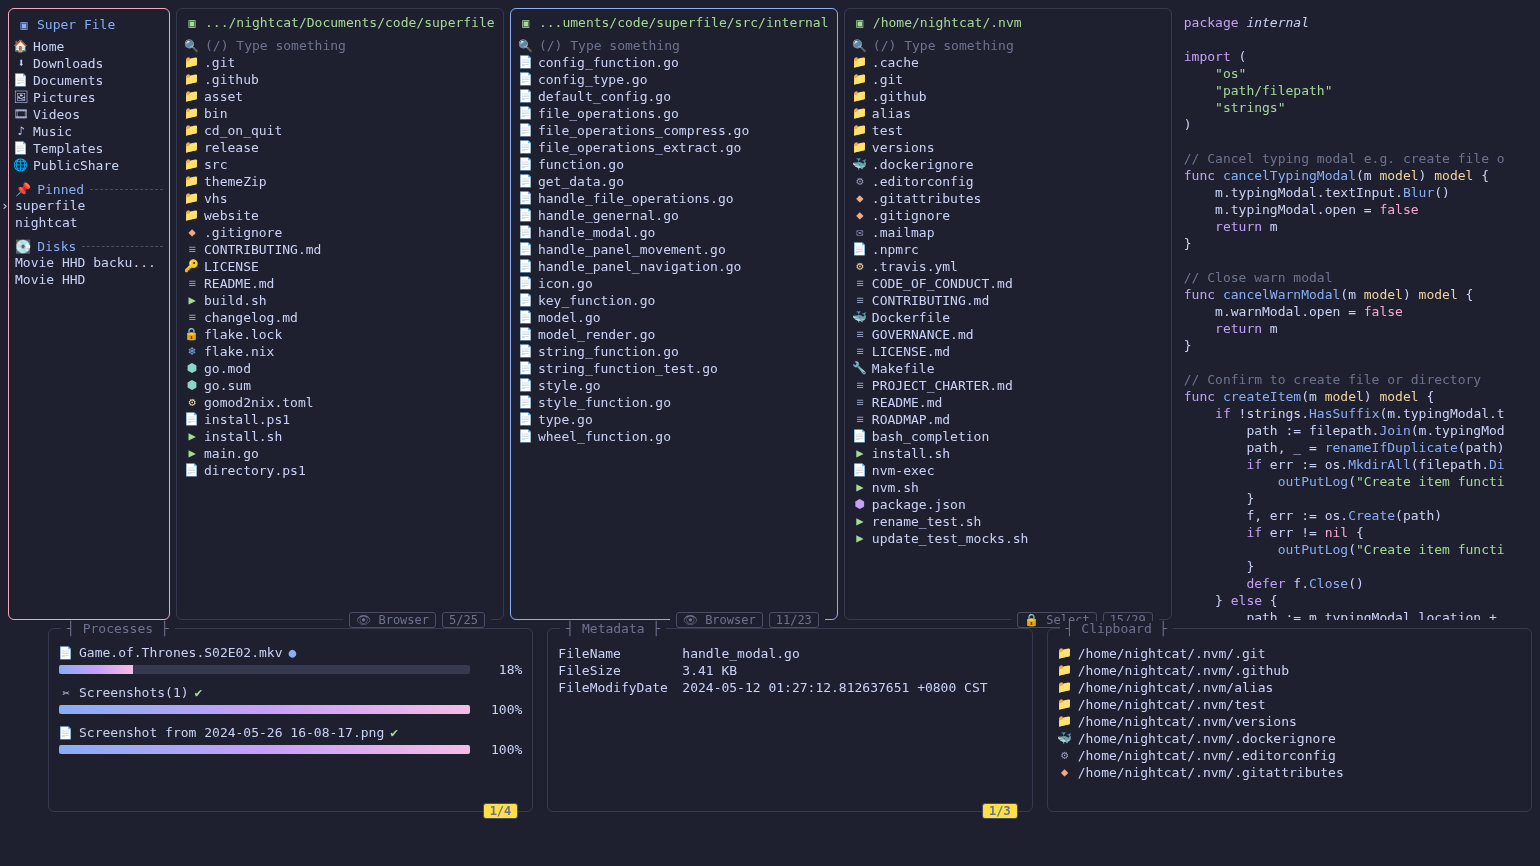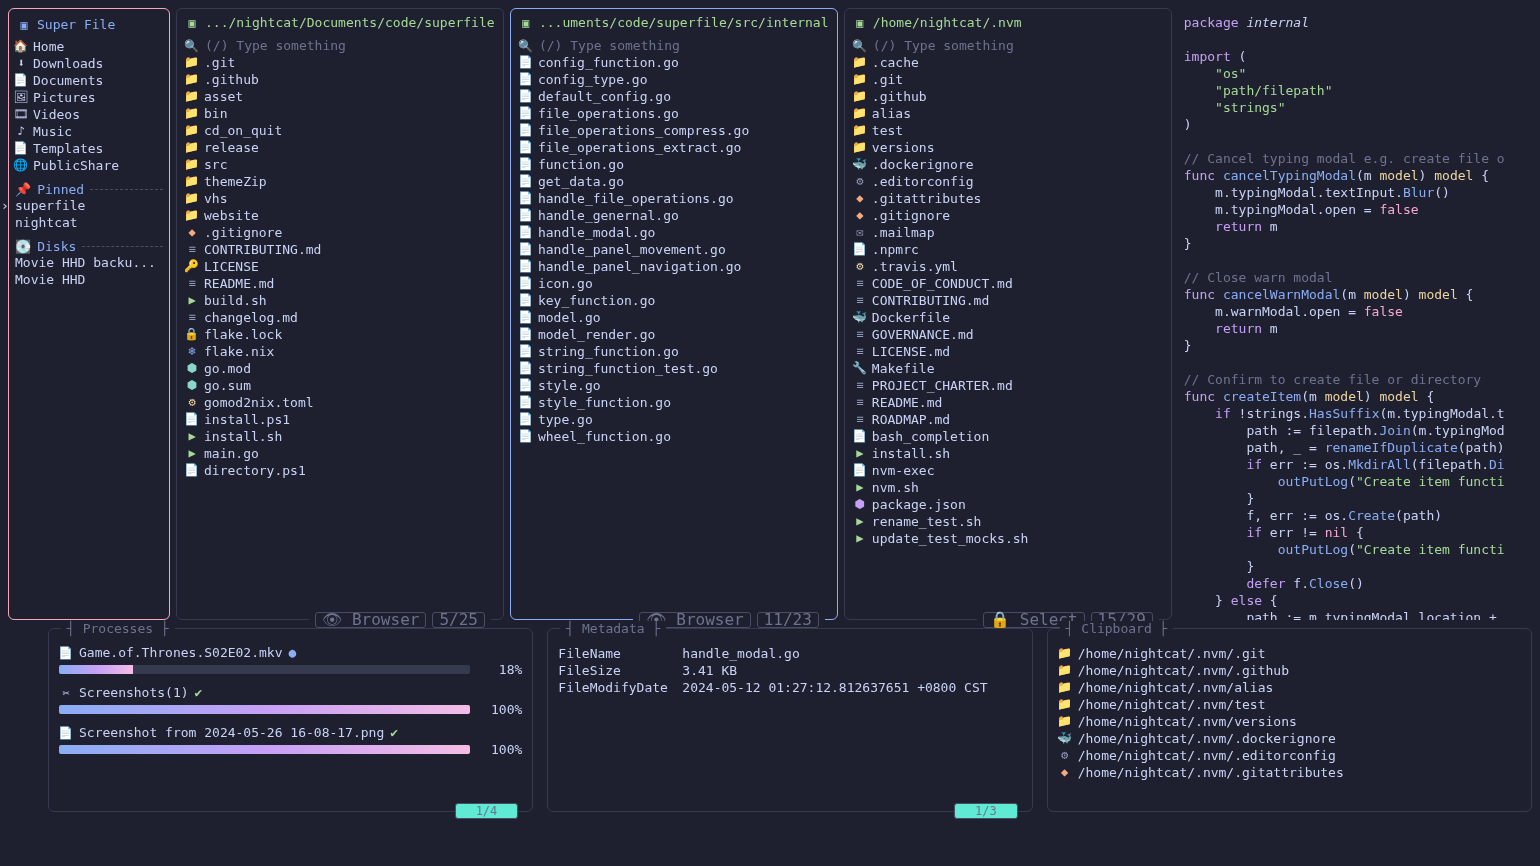--- a/index.html
+++ b/index.html
@@ -85,21 +85,21 @@
   .id{color:#cad3f5;font-style:italic;}
 
   .legend{
     position:absolute;
     bottom:-9px;
     right:12px;
     background:#1e2030;
     padding:0 6px;
     display:flex;
     gap:6px;
-    font-size:16px;
+    font-size:12px;
     color:#6e738d;
     align-items:center;
   }
   .legend-box{border:1px solid #494d64;border-radius:3px;padding:0 6px;line-height:14px;}
   .legend-box.count{}
 
   .bottom-row{display:flex;gap:14px;padding:8px;height:200px;margin-left:40px;}
   .bottom-panel{
     flex:1;
     border:1.5px solid #363a4f;
@@ -115,22 +115,22 @@
   .bar-row{display:flex;align-items:center;gap:8px;margin-top:2px;}
   .bar{flex:1;height:9px;background:#363a4f;border-radius:2px;position:relative;overflow:hidden;}
   .bar-fill{height:100%;background:linear-gradient(90deg,#8aadf4,#c6a0f6,#f5bde6);}
   .pct{width:44px;text-align:right;}
   .meta-row{display:flex;gap:14px;line-height:17px;}
   .meta-key{width:110px;}
   .clip-row{display:flex;gap:6px;line-height:17px;}
   .page-ind{
     position:absolute;
     bottom:-8px;right:14px;
-    background:#5eead4;padding:0 20px;color:#6e738d;font-size:12px;
-    border:1px solid #494d64;border-radius:3px;line-height:14px;
+    background:#fde047;padding:0 6px;color:#6e738d;font-size:12px;
+    border:1px solid #494d64;border-radius:3px;line-height:14px;font-weight:bold;
   }
 </style>
 </head>
 <body>
 
 <div class="main-row">
 
   <div class="sidebar">
     <div class="app-title">
       <span class="ico c-blue">▣</span>

